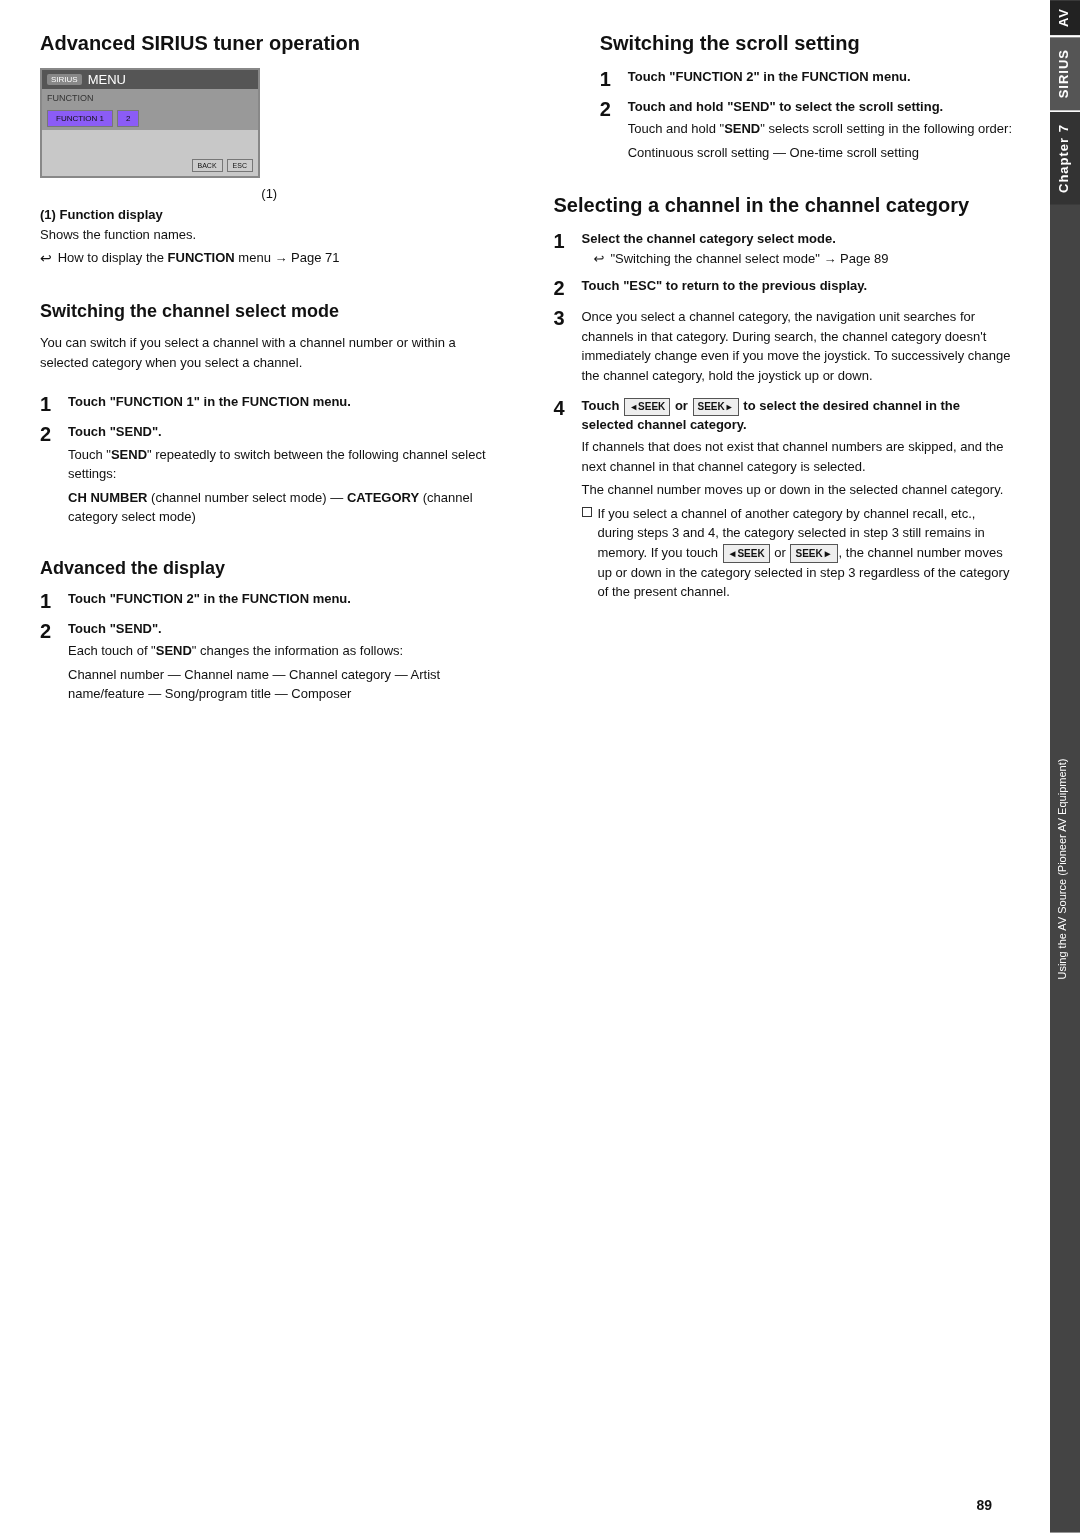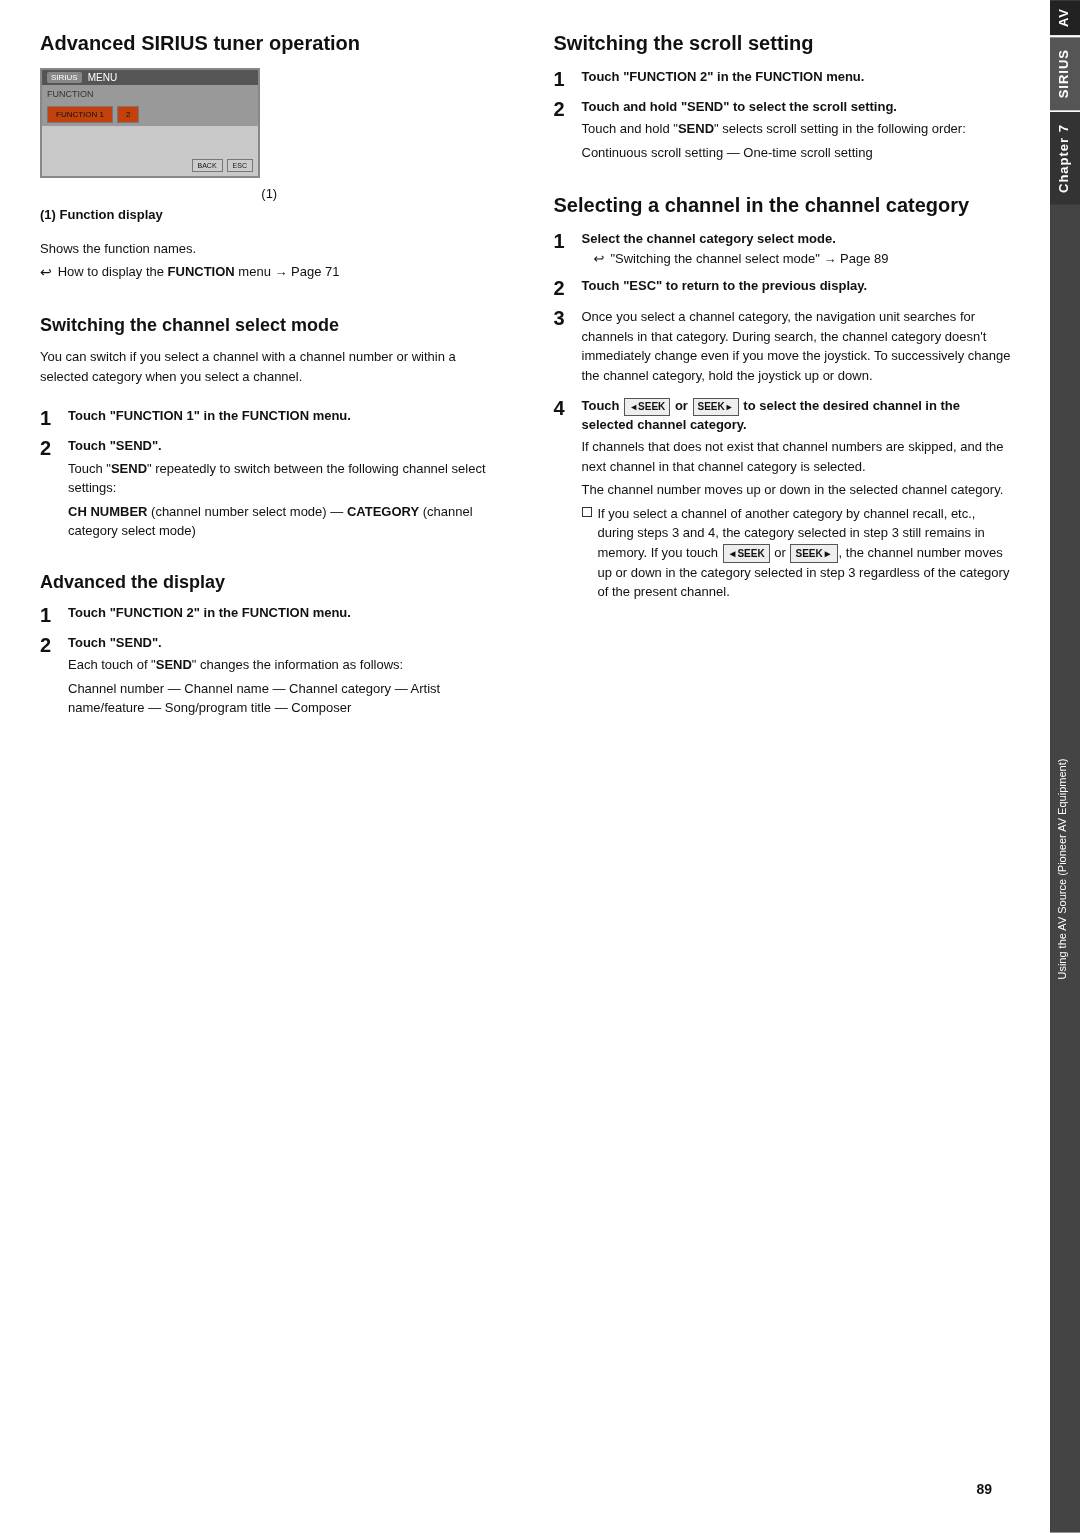--- a/index.html
+++ b/index.html
@@ -107,20 +107,21 @@
       display: flex;
       flex-direction: column;
       gap: 0;
     }
 
     .right-column {
       grid-column: 2;
       display: flex;
       flex-direction: column;
       gap: 0;
+      align-items: flex-end;
     }
 
     
     .section-title {
       font-size: 20px;
       font-weight: bold;
       margin-bottom: 12px;
       line-height: 1.3;
     }
 
@@ -154,33 +155,33 @@
 
     .screen-sirius-tag {
       background: #888;
       color: #fff;
       font-size: 8px;
       padding: 1px 4px;
       border-radius: 2px;
     }
 
     .screen-menu-label {
-      font-size: 10px;
+      font-size: 13px;
       color: #fff;
     }
 
     .screen-function-bar {
       background: #999;
       display: flex;
       padding: 3px 5px;
       gap: 4px;
     }
 
     .screen-function-btn {
-      background: #c2410c;
+      background: #8b5cf6;
       border: 1px solid #777;
       font-size: 8px;
       padding: 3px 8px;
       color: #111;
     }
 
     .screen-bottom-bar {
       position: absolute;
       bottom: 4px;
       right: 5px;
@@ -198,21 +199,21 @@
     .screen-caption {
       font-size: 13px;
       text-align: center;
       margin-bottom: 6px;
     }
 
     
     .func-display-heading {
       font-size: 13px;
       font-weight: bold;
-      margin-bottom: 19px;
+      margin-bottom: 5px;
     }
 
     .func-display-text {
       font-size: 13px;
       margin-bottom: 8px;
     }
 
     .arrow-note {
       display: flex;
       align-items: flex-start;
@@ -308,21 +309,21 @@
       margin: 0 1px;
     }
 
     .inline-btn-arrow {
       font-size: 9px;
     }
 
     
     .page-number {
       position: absolute;
-      bottom: 36px;
+      bottom: 20px;
       right: 50px;
       font-size: 14px;
       font-weight: bold;
     }
 
     
     .sub-arrow-note {
       display: flex;
       align-items: flex-start;
       gap: 6px;

